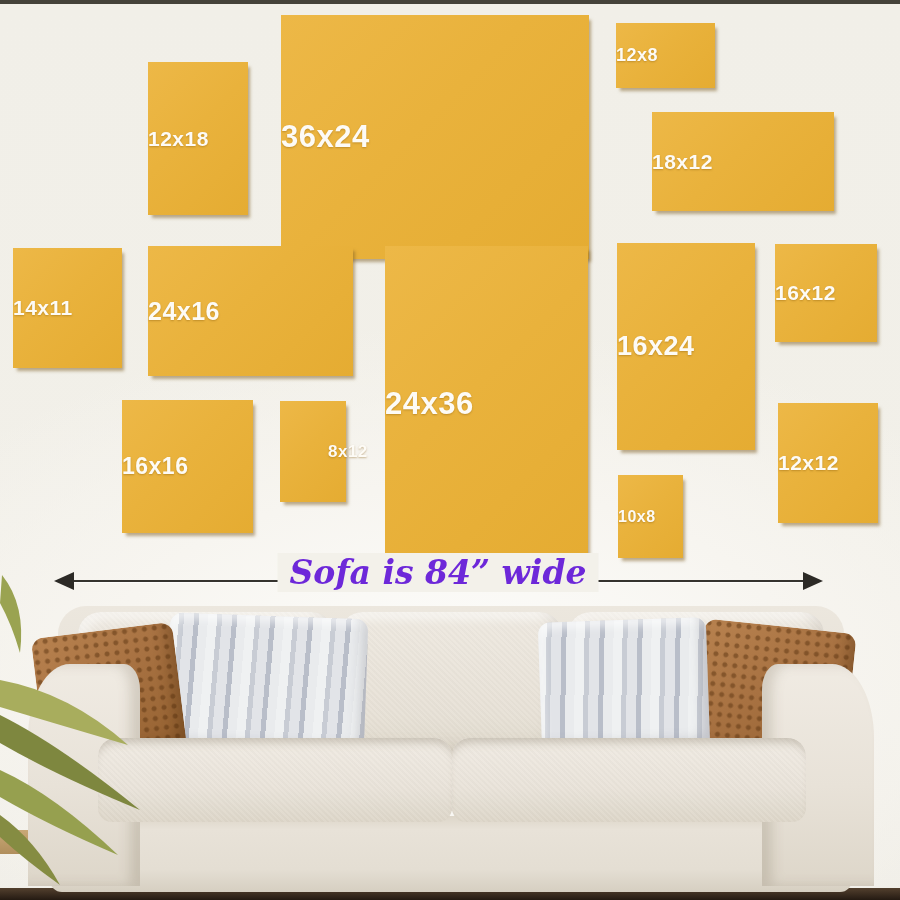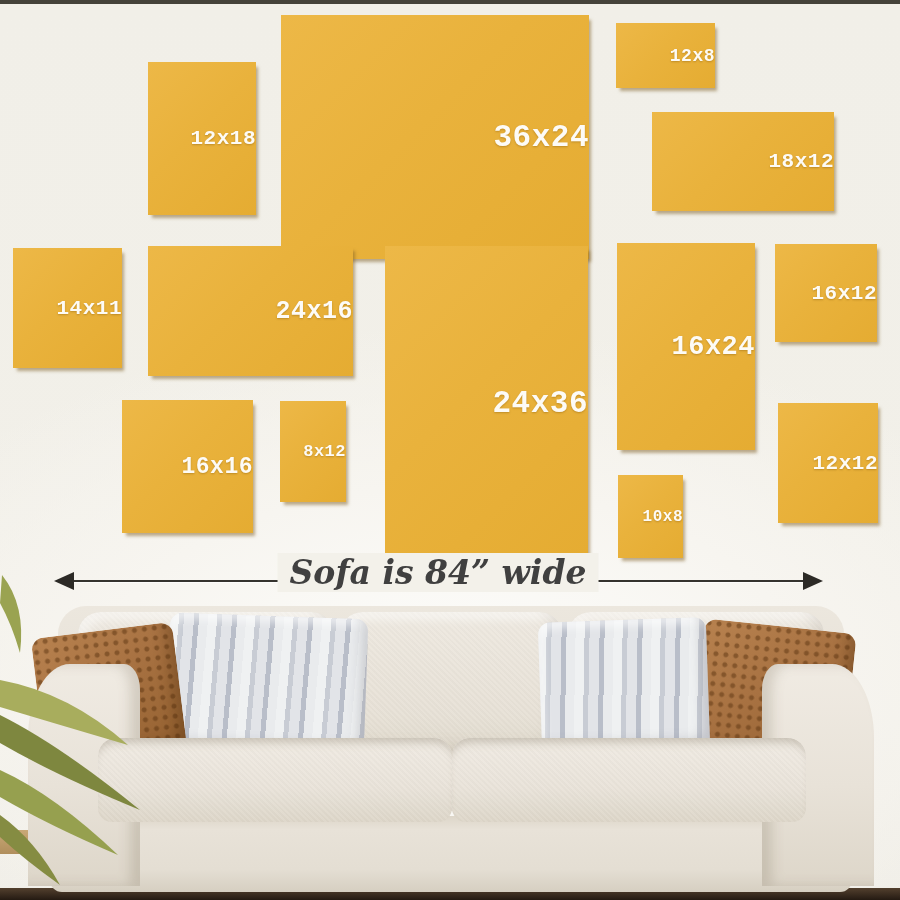--- a/index.html
+++ b/index.html
@@ -7,30 +7,29 @@
     position:relative;width:900px;height:900px;overflow:hidden;
     font-family:"Liberation Sans", sans-serif;
     background:
       radial-gradient(ellipse 640px 360px at 50% 76%, #fdfdfb 0%, #f7f5f0 55%, rgba(247,245,240,0) 100%),
       linear-gradient(180deg,#f1efe8 0%,#f2f0e9 70%,#efede6 100%);
   }
   
   .top-strip{position:absolute;left:0;top:0;width:900px;height:4px;background:#45423a;}
   
   .frame{
-    position:absolute;display:flex;align-items:center;justify-content:flex-end;
+    position:absolute;display:flex;align-items:center;justify-content:flex-start;
     background:linear-gradient(135deg,#edb847 0%,#e9b23c 45%,#e5ac32 100%);
     box-shadow:3px 4px 3px -1px rgba(125,94,35,.5);
-    font-family:Liberation Mono, monospace;
   }
   .frame .lbl{
     color:#fdfbf6;font-weight:bold;letter-spacing:.5px;
     text-shadow:0 1px 2px rgba(130,85,10,.4);
   }
-  .f0{left:148px;top:62px;width:100px;height:153px;padding-left:8px;}  .f0 .lbl{font-size:21px;}
+  .f0{left:148px;top:62px;width:100px;height:153px;}  .f0 .lbl{font-size:21px;}
   .f1{left:281px;top:15px;width:308px;height:244px;}  .f1 .lbl{font-size:31px;}
   .f2{left:616px;top:23px;width:99px;height:65px;}    .f2 .lbl{font-size:18px;}
   .f3{left:652px;top:112px;width:182px;height:99px;}  .f3 .lbl{font-size:21px;}
   .f4{left:13px;top:248px;width:109px;height:120px;}  .f4 .lbl{font-size:21px;}
   .f5{left:148px;top:246px;width:205px;height:130px;} .f5 .lbl{font-size:25px;}
   .f6{left:385px;top:246px;width:203px;height:309px;} .f6 .lbl{font-size:31px;margin-top:6px;}
   .f7{left:617px;top:243px;width:138px;height:207px;} .f7 .lbl{font-size:27px;}
   .f8{left:775px;top:244px;width:102px;height:98px;} .f8 .lbl{font-size:21px;}
   .f9{left:122px;top:400px;width:131px;height:133px;} .f9 .lbl{font-size:23px;}
   .f10{left:280px;top:401px;width:66px;height:101px;} .f10 .lbl{font-size:17px;margin-left:48px;}
@@ -38,21 +37,21 @@
   .f12{left:778px;top:403px;width:100px;height:120px;}.f12 .lbl{font-size:21px;}
   
   .arrow-line{position:absolute;left:62px;top:580px;width:753px;height:2px;background:#35332e;
     box-shadow:0 1px 0 rgba(255,255,255,.7);}
   .arrow-head{position:absolute;top:572px;width:0;height:0;border-top:9px solid transparent;border-bottom:9px solid transparent;}
   .arrow-head.left{left:54px;border-right:20px solid #2c2a26;}
   .arrow-head.right{left:803px;border-left:20px solid #2c2a26;}
   .caption{
     position:absolute;left:438px;top:553px;transform:translateX(-50%);
     font-family:"DejaVu Serif", serif;font-style:italic;font-weight:600;
-    font-size:33px;color:#404040;background:#f3f1ea;padding:0 12px;white-space:nowrap;
+    font-size:33px;color:#6d28d9;background:#f3f1ea;padding:0 12px;white-space:nowrap;
     z-index:2;
   }
   
   .floor-edge{position:absolute;left:0;top:830px;width:46px;height:24px;background:linear-gradient(180deg,#c9a876,#b08e5c);z-index:1;}
   .floor-strip{position:absolute;left:0;top:888px;width:900px;height:12px;background:linear-gradient(180deg,#53402e,#241a12);z-index:1;}
   .sofa-shadow{position:absolute;left:60px;top:876px;width:782px;height:22px;border-radius:50%;background:rgba(60,45,30,.35);filter:blur(6px);z-index:1;}
   
   .sofa-part{position:absolute;}
   .back-panel{left:58px;top:606px;width:786px;height:205px;border-radius:28px 28px 0 0;
     background:linear-gradient(180deg,#ece7de,#e0dacf);z-index:2;}

